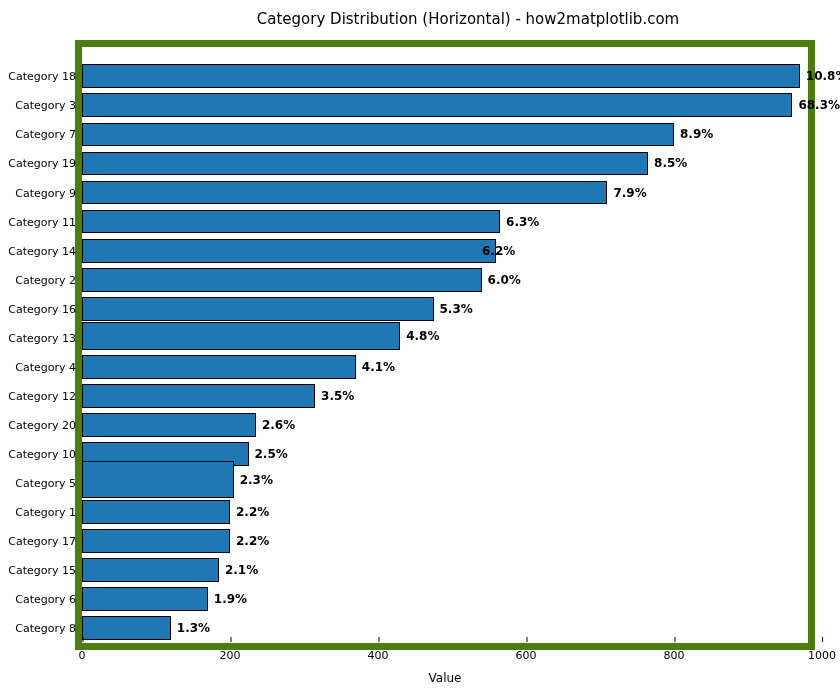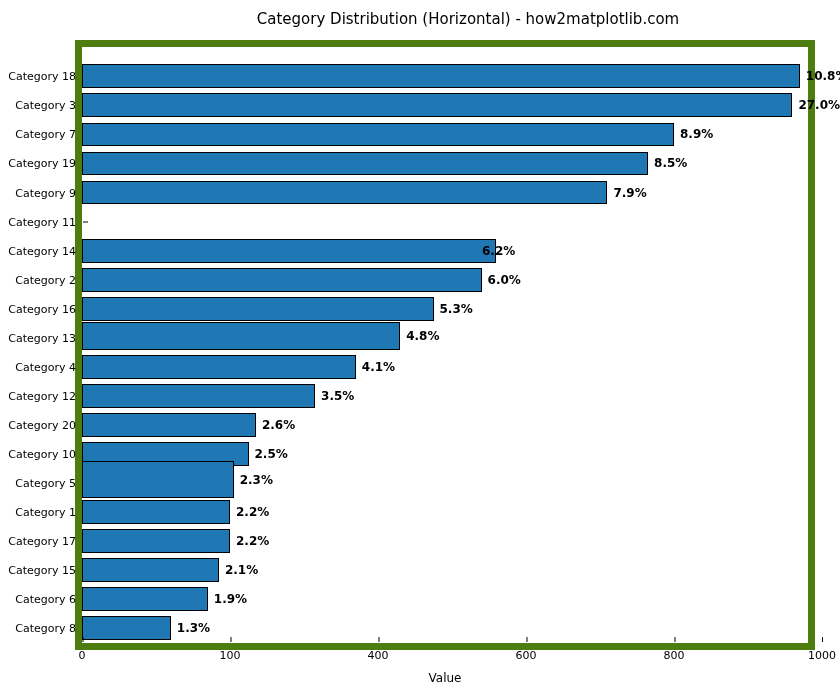--- a/index.html
+++ b/index.html
@@ -120,38 +120,42 @@
 
     <div class="bars" id="bars-container">
         <div class="ytick" style="top: 29.3381px;">Category 18</div>
         <div class="bar-row" style="top: 17.4286px; height: 23.819px; width: 717.8px;">
           <div class="bar" style="width: 717.8px;"></div>
           <div class="bar-label">10.8%</div>
         </div>
         <div class="ytick" style="top: 58.3857px;">Category 3</div>
         <div class="bar-row" style="top: 46.4762px; height: 23.819px; width: 710.4px;">
           <div class="bar" style="width: 710.4px;"></div>
-          <div class="bar-label">27.0%</div>
+          <div class="bar-label">68.3%</div>
         </div>
         <div class="ytick" style="top: 87.4333px;">Category 7</div>
         <div class="bar-row" style="top: 75.5238px; height: 23.819px; width: 592px;">
           <div class="bar" style="width: 592px;"></div>
           <div class="bar-label">8.9%</div>
         </div>
         <div class="ytick" style="top: 116.481px;">Category 19</div>
         <div class="bar-row" style="top: 104.571px; height: 23.819px; width: 566.1px;">
           <div class="bar" style="width: 566.1px;"></div>
           <div class="bar-label">8.5%</div>
         </div>
         <div class="ytick" style="top: 145.529px;">Category 9</div>
         <div class="bar-row" style="top: 133.619px; height: 23.819px; width: 525.4px;">
           <div class="bar" style="width: 525.4px;"></div>
           <div class="bar-label">7.9%</div>
         </div>
         <div class="ytick" style="top: 174.576px;">Category 11</div>
+        <div class="bar-row" style="top: 162.667px; height: 23.819px; width: 418.1px;">
+          <div class="bar" style="width: 418.1px;"></div>
+          <div class="bar-label">6.3%</div>
+        </div>
         <div class="ytick" style="top: 203.624px;">Category 14</div>
         <div class="bar-row" style="top: 191.714px; height: 23.819px; width: 394px;">
           <div class="bar" style="width: 414.4px;"></div>
           <div class="bar-label">6.2%</div>
         </div>
         <div class="ytick" style="top: 232.671px;">Category 2</div>
         <div class="bar-row" style="top: 220.762px; height: 23.819px; width: 399.6px;">
           <div class="bar" style="width: 399.6px;"></div>
           <div class="bar-label">6.0%</div>
         </div>
@@ -212,21 +216,21 @@
         </div>
         <div class="ytick" style="top: 581.243px;">Category 8</div>
         <div class="bar-row" style="top: 569.333px; height: 23.819px; width: 88.8px;">
           <div class="bar" style="width: 88.8px;"></div>
           <div class="bar-label">1.3%</div>
         </div>
       </div>
 
     <div id="xticks-container">
         <div class="xtick" style="left: 0px;">0</div>
-        <div class="xtick" style="left: 148px;">100</div>
+        <div class="xtick" style="left: 148px;">200</div>
         <div class="xtick" style="left: 296px;">400</div>
         <div class="xtick" style="left: 444px; text-align: center;">600</div>
         <div class="xtick" style="left: 592px;">800</div>
         <div class="xtick" style="left: 740px;">1000</div>
       </div>
 
     <div class="xlabel">Value</div>
   </div>
 </div>
 

